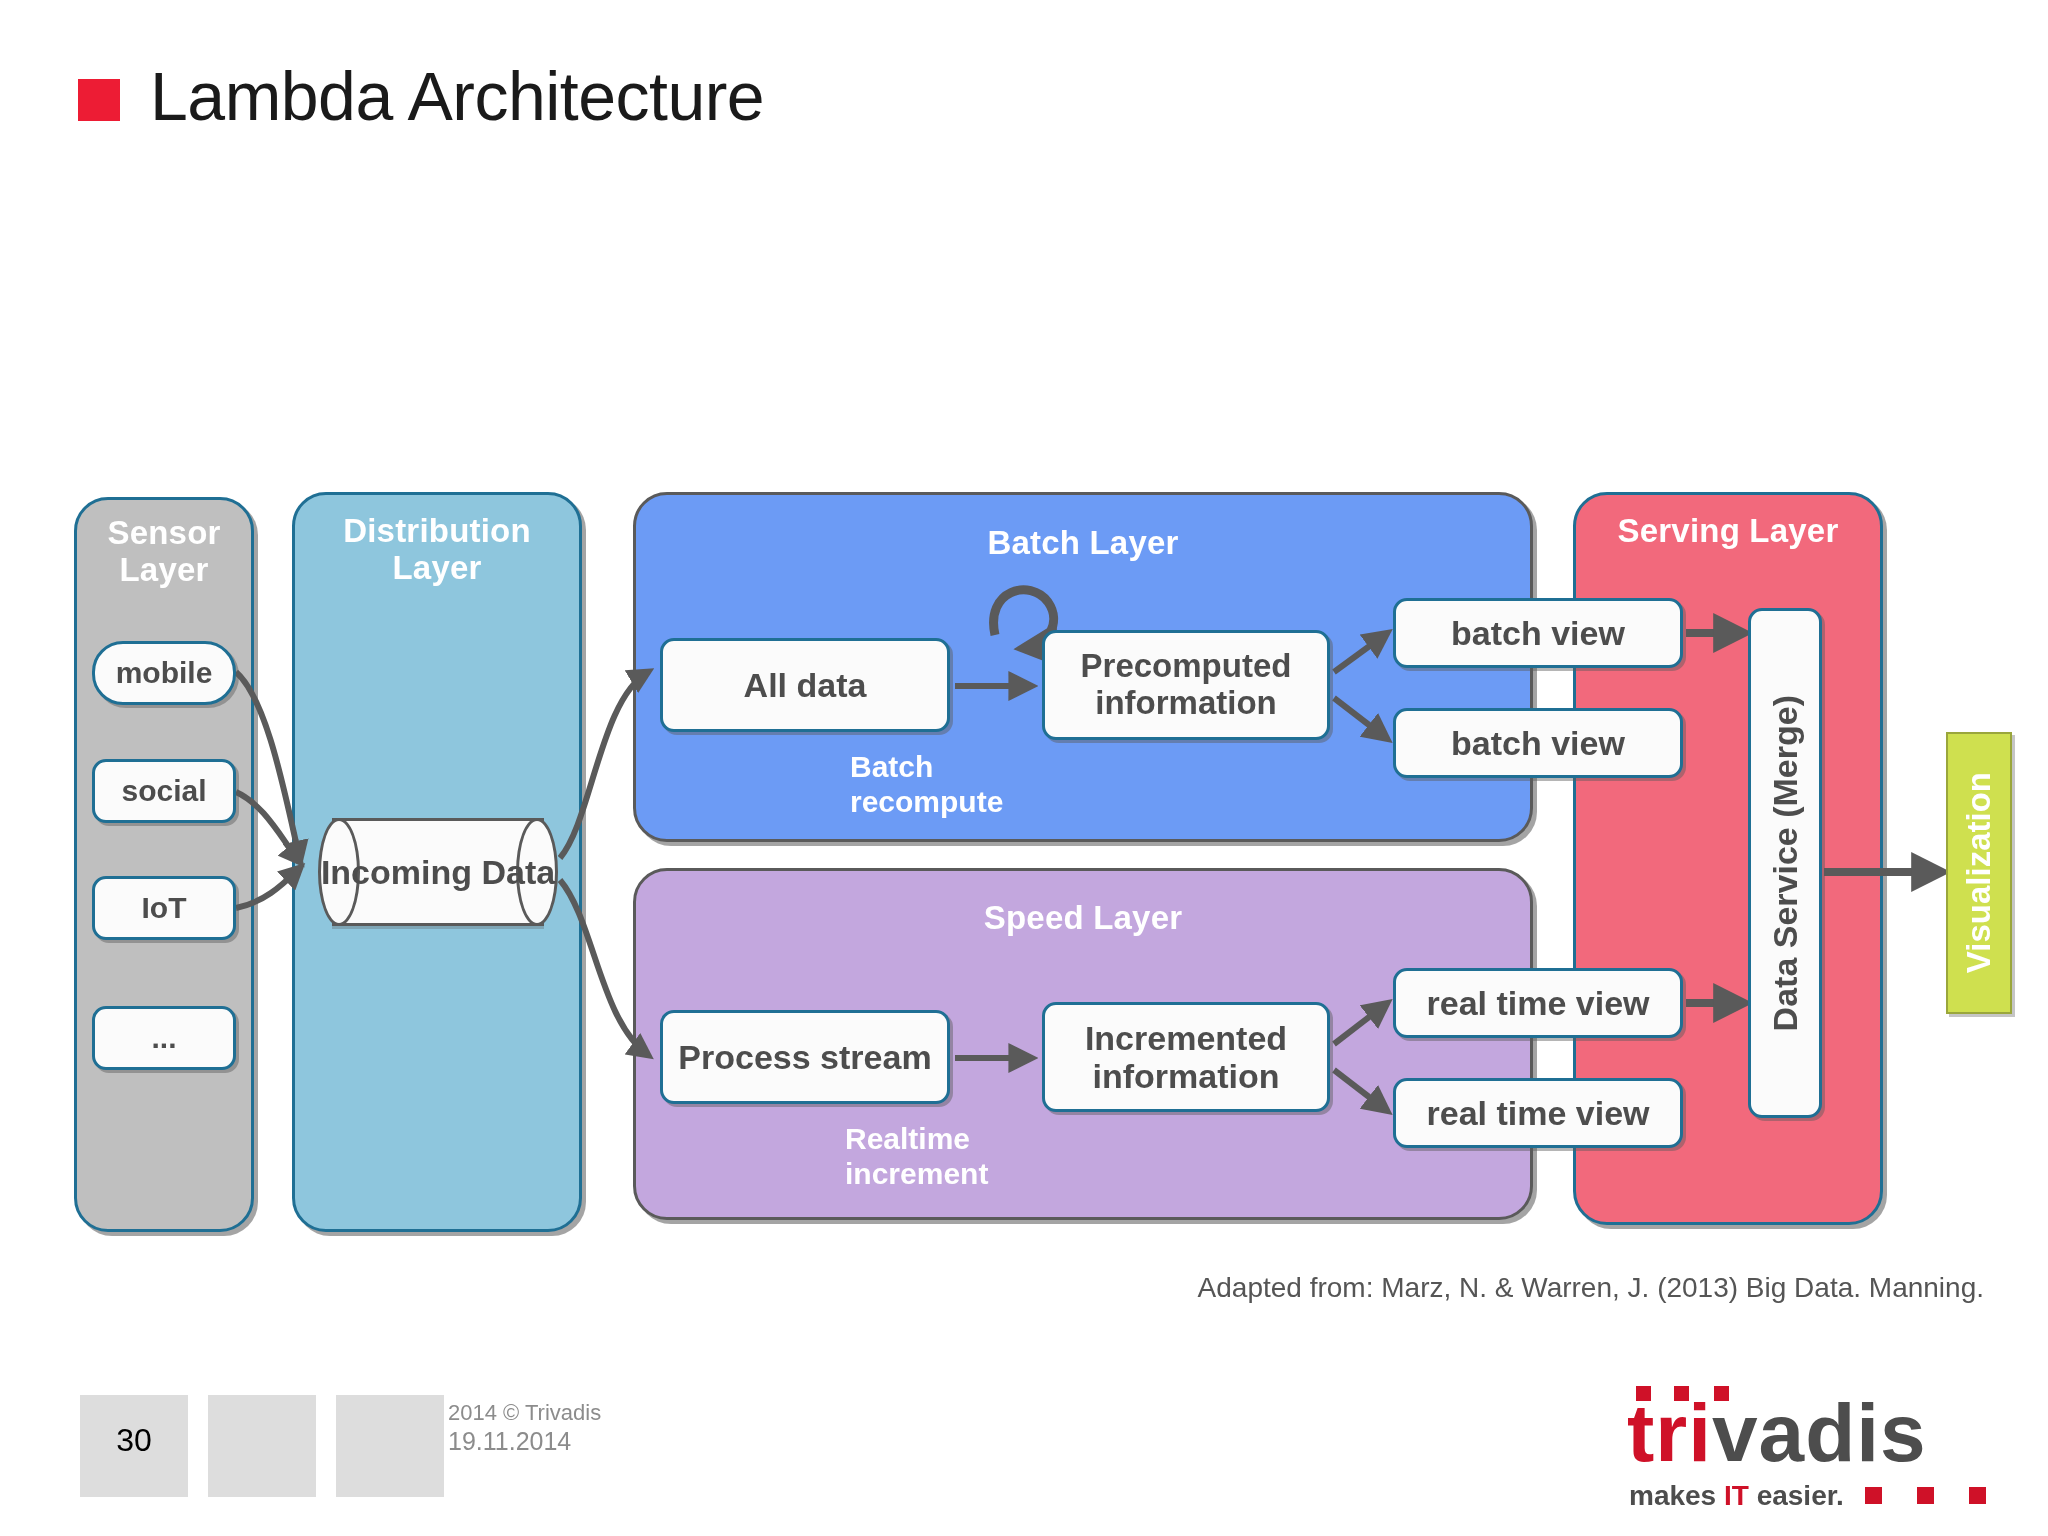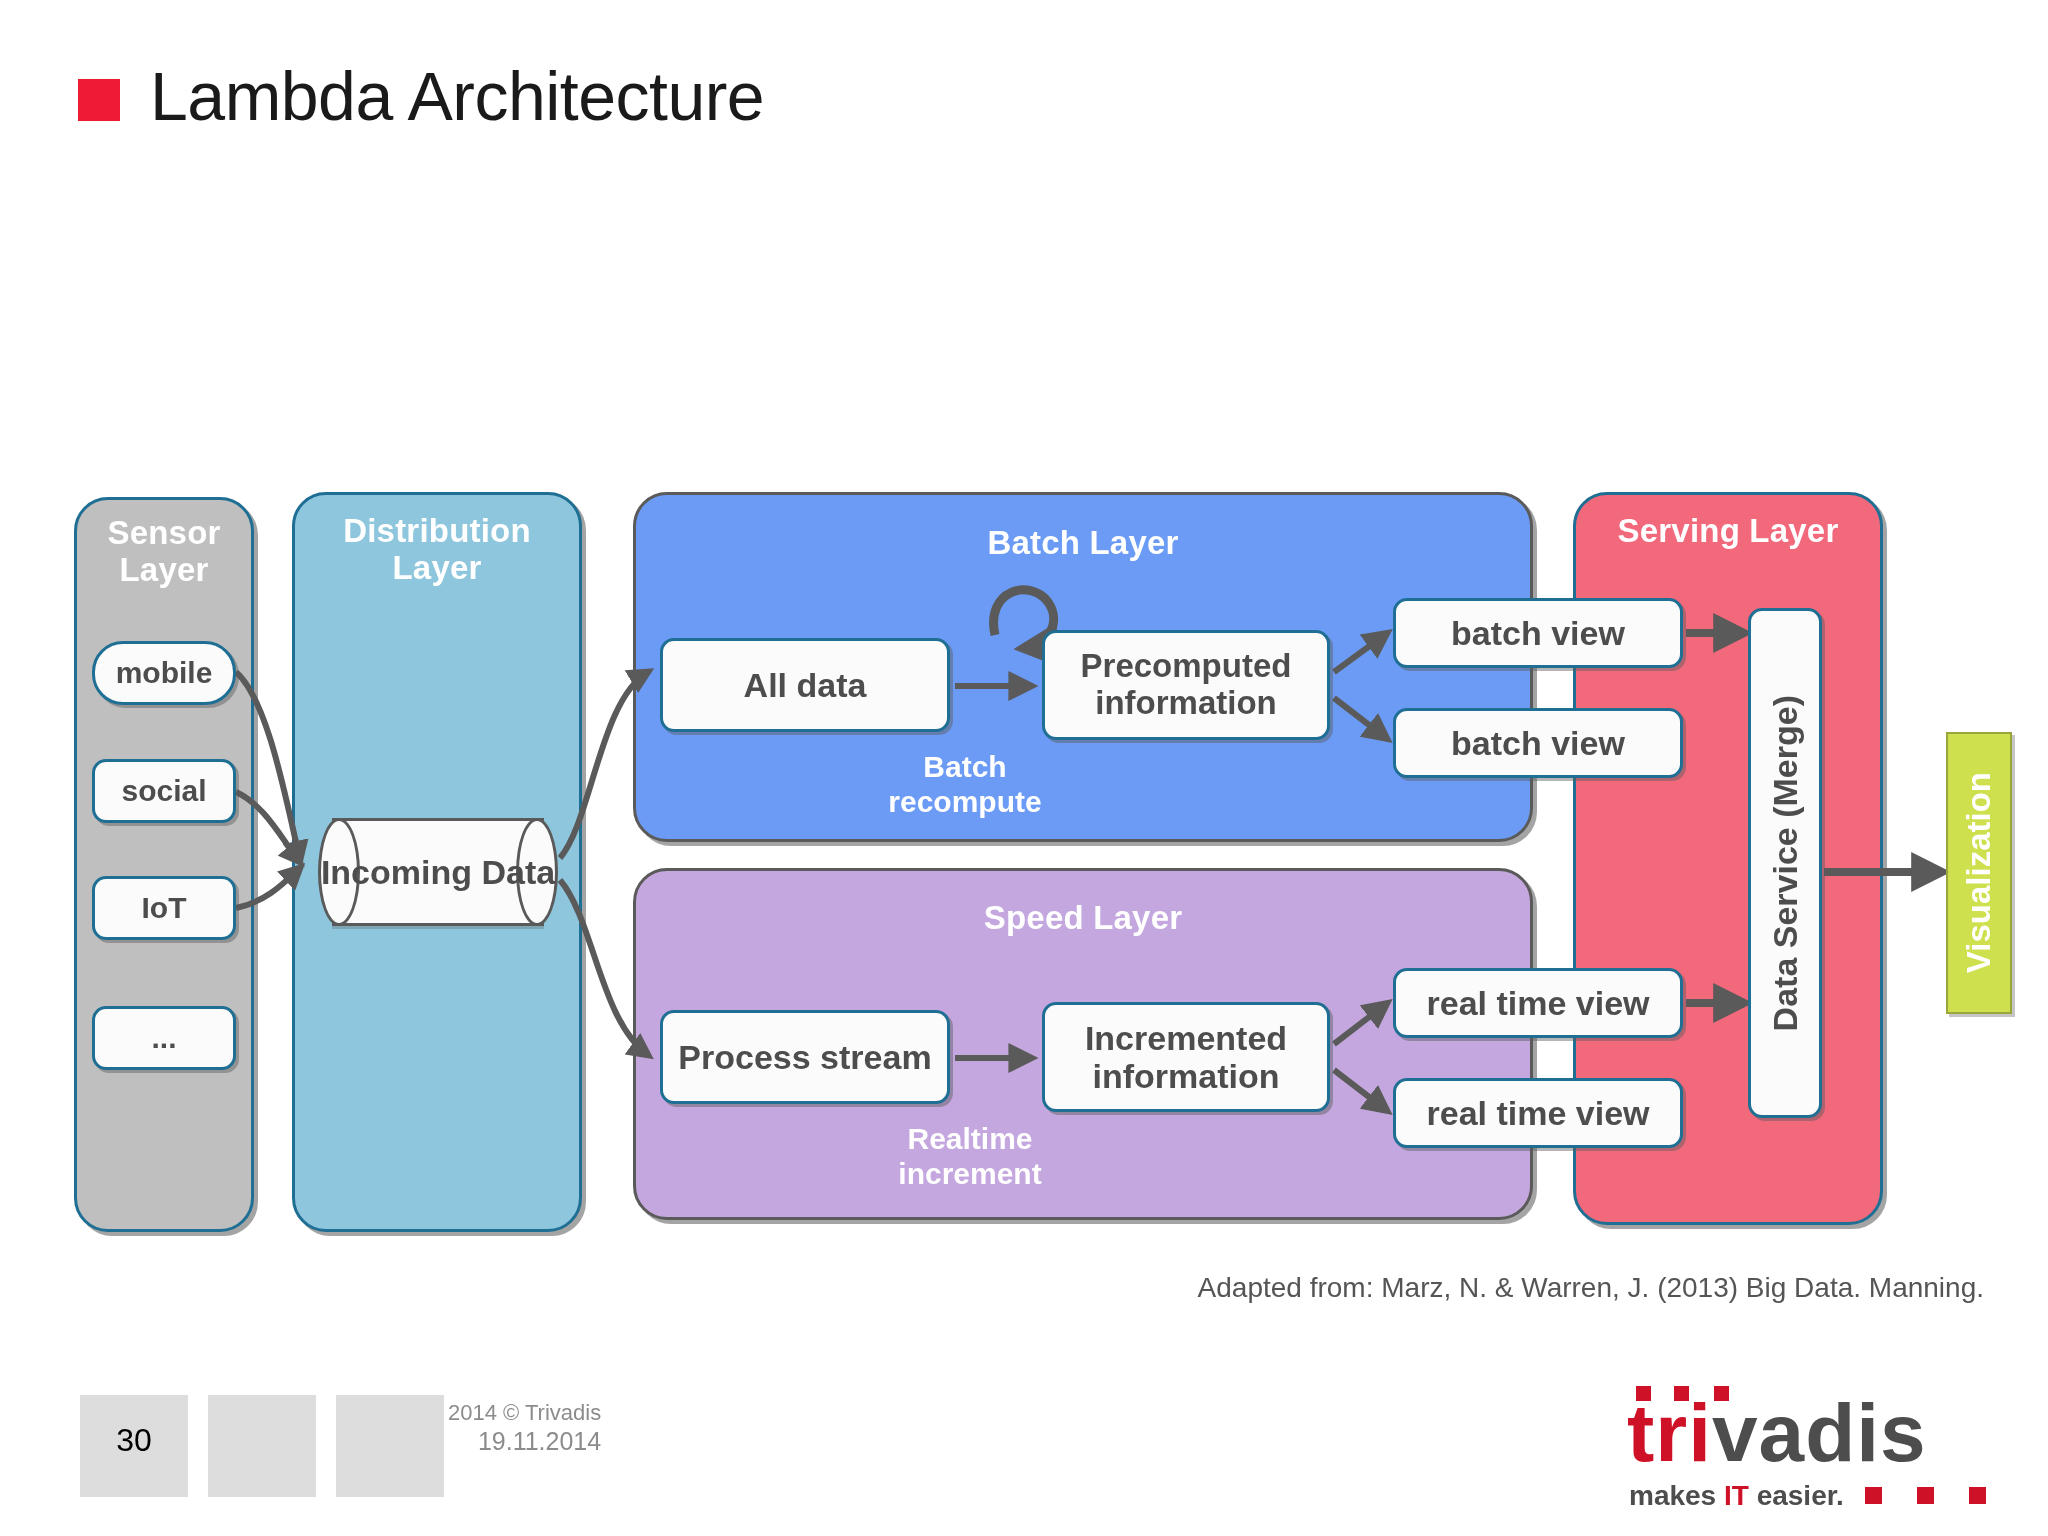--- a/index.html
+++ b/index.html
@@ -150,21 +150,21 @@
     color: #ffffff; font-weight: bold; font-size: 33px;
     display: flex; align-items: center; justify-content: center;
     box-shadow: 3px 3px 0px rgba(90,90,90,0.35);
     z-index: 6;
   }
   #visualization span { writing-mode: vertical-rl; transform: rotate(180deg); white-space: nowrap; }
 
   
   .flow-label {
     position: absolute; color: #ffffff; font-weight: bold;
-    font-size: 30px; text-align: center; line-height: 1.15;
+    font-size: 30px; line-height: 1.15;
     z-index: 5;
   }
   #batch-recompute-label { left: 850px; top: 750px; width: 230px; }
   #realtime-increment-label { left: 845px; top: 1122px; width: 250px; }
 
   
   #attribution {
     position: absolute; right: 64px; top: 1272px;
     font-size: 28px; color: #555555;
     font-family: "Liberation Sans", sans-serif;
@@ -176,21 +176,21 @@
   #fb1 { left: 80px; }
   #fb2 { left: 208px; }
   #fb3 { left: 336px; }
   #page-number {
     position: absolute; left: 80px; top: 42px; width: 108px;
     text-align: center; font-size: 32px; color: #000000;
   }
   #footer-text { position: absolute; left: 448px; top: 20px; color: #8c8c8c; }
   #footer-copyright { font-size: 22px; line-height: 1.2; }
   #footer-line2 { font-size: 25px; line-height: 1.25; margin-top: 36px; }
-  #footer-line3 { font-size: 25px; line-height: 1.25; text-align: right; }
+  #footer-line3 { font-size: 25px; line-height: 1.25; }
 
   
   #logo { position: absolute; left: 1627px; top: 1380px; width: 370px; height: 130px; }
   #logo-word {
     position: absolute; left: 0; top: 12px;
     font-size: 82px; font-weight: bold; letter-spacing: 1px;
     line-height: 1;
   }
   #logo-word .red { color: #cf1128; }
   #logo-word .grey { color: #4d4d4d; }

